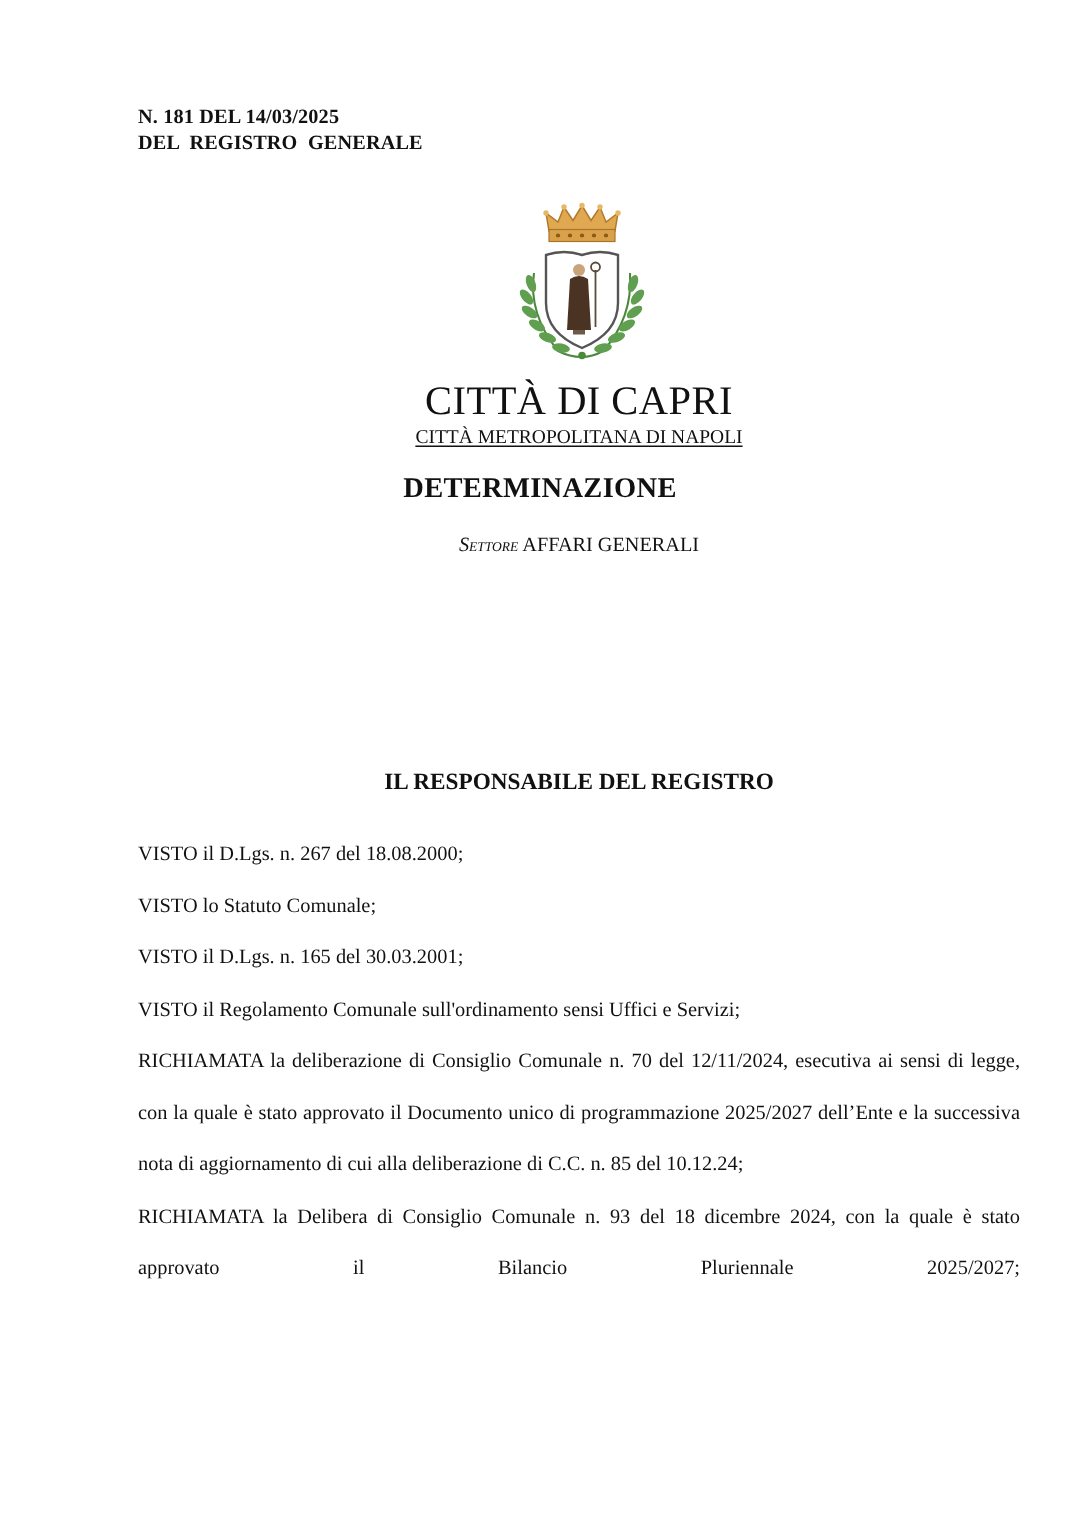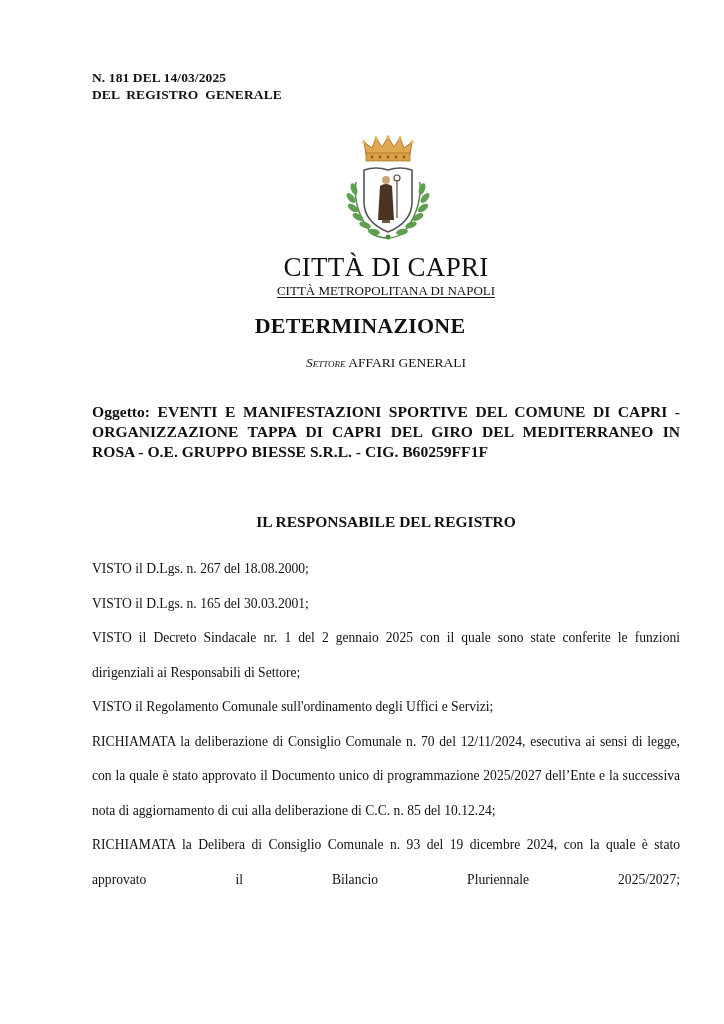--- a/index.html
+++ b/index.html
@@ -60,21 +60,21 @@
     .city-subtitle span {
       text-decoration: underline;
       text-underline-offset: 2px;
     }
     .det-title {
       position: absolute;
       left: 0; width: 672px;
       top: 315px;
       text-align: center;
       font-weight: bold;
-      font-size: 22px;
+      font-size: 19px;
       line-height: 22px;
       letter-spacing: 0.2px;
     }
     .settore {
       position: absolute;
       left: 0; width: 724px;
       top: 355px;
       text-align: center;
       font-size: 13.5px;
       line-height: 16px;
@@ -191,29 +191,25 @@
     <span>CITTÀ METROPOLITANA DI NAPOLI</span>
   </div>
 
   <div class="det-title">DETERMINAZIONE</div>
 
   <div class="settore">
     <span class="lbl">Settore</span>
     <span class="val">AFFARI GENERALI</span>
   </div>
 
-  <div class="oggetto">
-    <span>Oggetto:</span>
-    <span>EVENTI E MANIFESTAZIONI SPORTIVE DEL COMUNE DI CAPRI - ORGANIZZAZIONE TAPPA DI CAPRI DEL GIRO DEL MEDITERRANEO IN ROSA - O.E. GRUPPO BIESSE S.R.L. - CIG. B60259FF1F</span>
-  </div>
 
   <div class="resp-title">IL RESPONSABILE DEL REGISTRO</div>
 
   <div class="body-text">
     <p class="para"><b>VISTO</b><span> il D.Lgs. n. 267 del 18.08.2000;</span></p>
+    <p class="para"><b>VISTO</b><span> lo Statuto Comunale;</span></p>
     <p class="para"><b>VISTO</b><span> il D.Lgs. n. 165 del 30.03.2001;</span></p>
-    <p class="para"><b>VISTO</b><span> il Decreto Sindacale nr. 1 del 2 gennaio 2025 con il quale sono state conferite le funzioni dirigenziali ai Responsabili di Settore;</span></p>
-    <p class="para"><b>VISTO</b><span> il Regolamento Comunale sull'ordinamento degli Uffici e Servizi;</span></p>
+    <p class="para"><b>VISTO</b><span> il Regolamento Comunale sull'ordinamento sensi Uffici e Servizi;</span></p>
     <p class="para"><b>RICHIAMATA</b><span> la deliberazione di Consiglio Comunale n. 70 del 12/11/2024, esecutiva ai sensi di legge, con la quale è stato approvato il Documento unico di programmazione 2025/2027 dell’Ente e la successiva nota di aggiornamento di cui alla deliberazione di C.C. n. 85 del 10.12.24;</span></p>
-    <p class="para last-line-justify"><b>RICHIAMATA</b><span> la Delibera di Consiglio Comunale n. 93 del 19 dicembre 2024, con la quale è stato approvato il Bilancio Pluriennale 2025/2027;</span></p>
+    <p class="para last-line-justify"><b>RICHIAMATA</b><span> la Delibera di Consiglio Comunale n. 93 del 18 dicembre 2024, con la quale è stato approvato il Bilancio Pluriennale 2025/2027;</span></p>
   </div>
 
 </div>
 
 </body></html>

